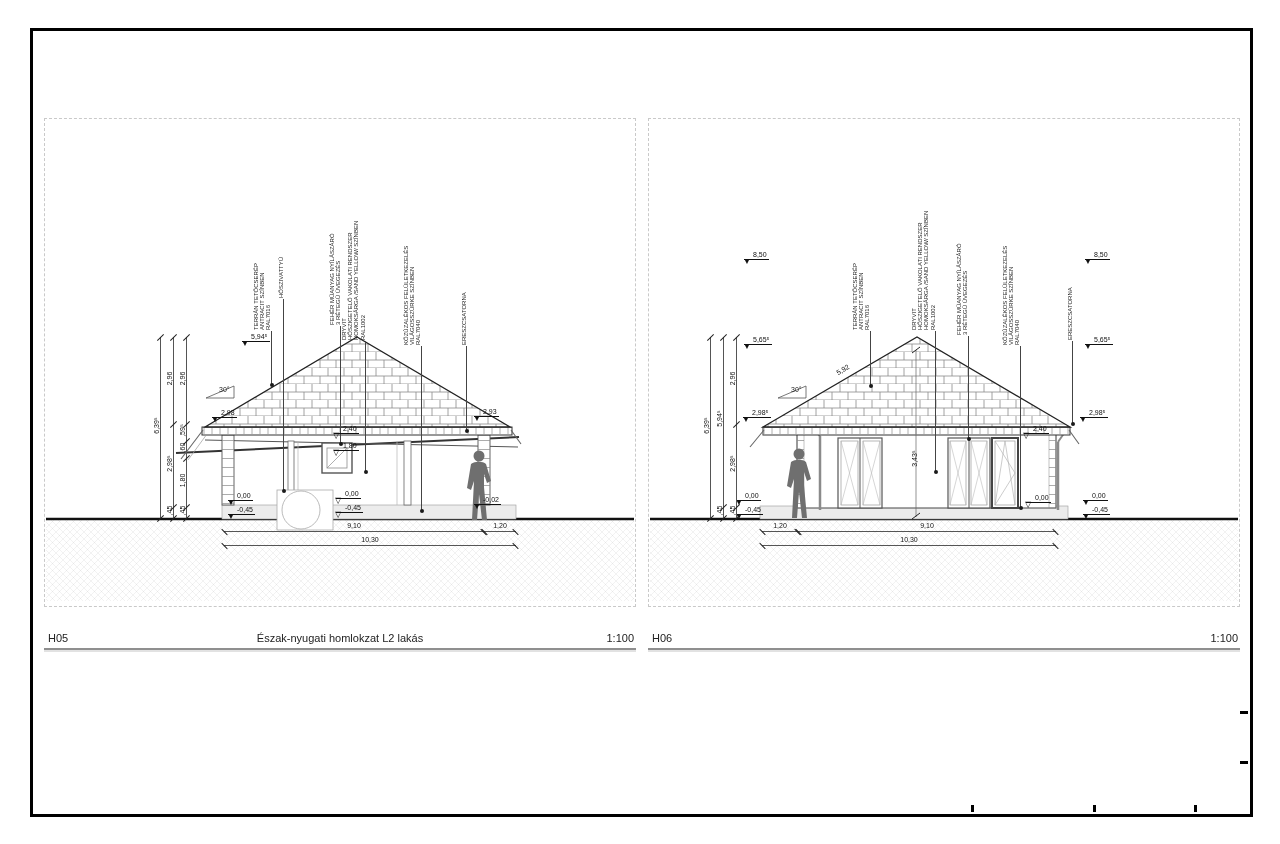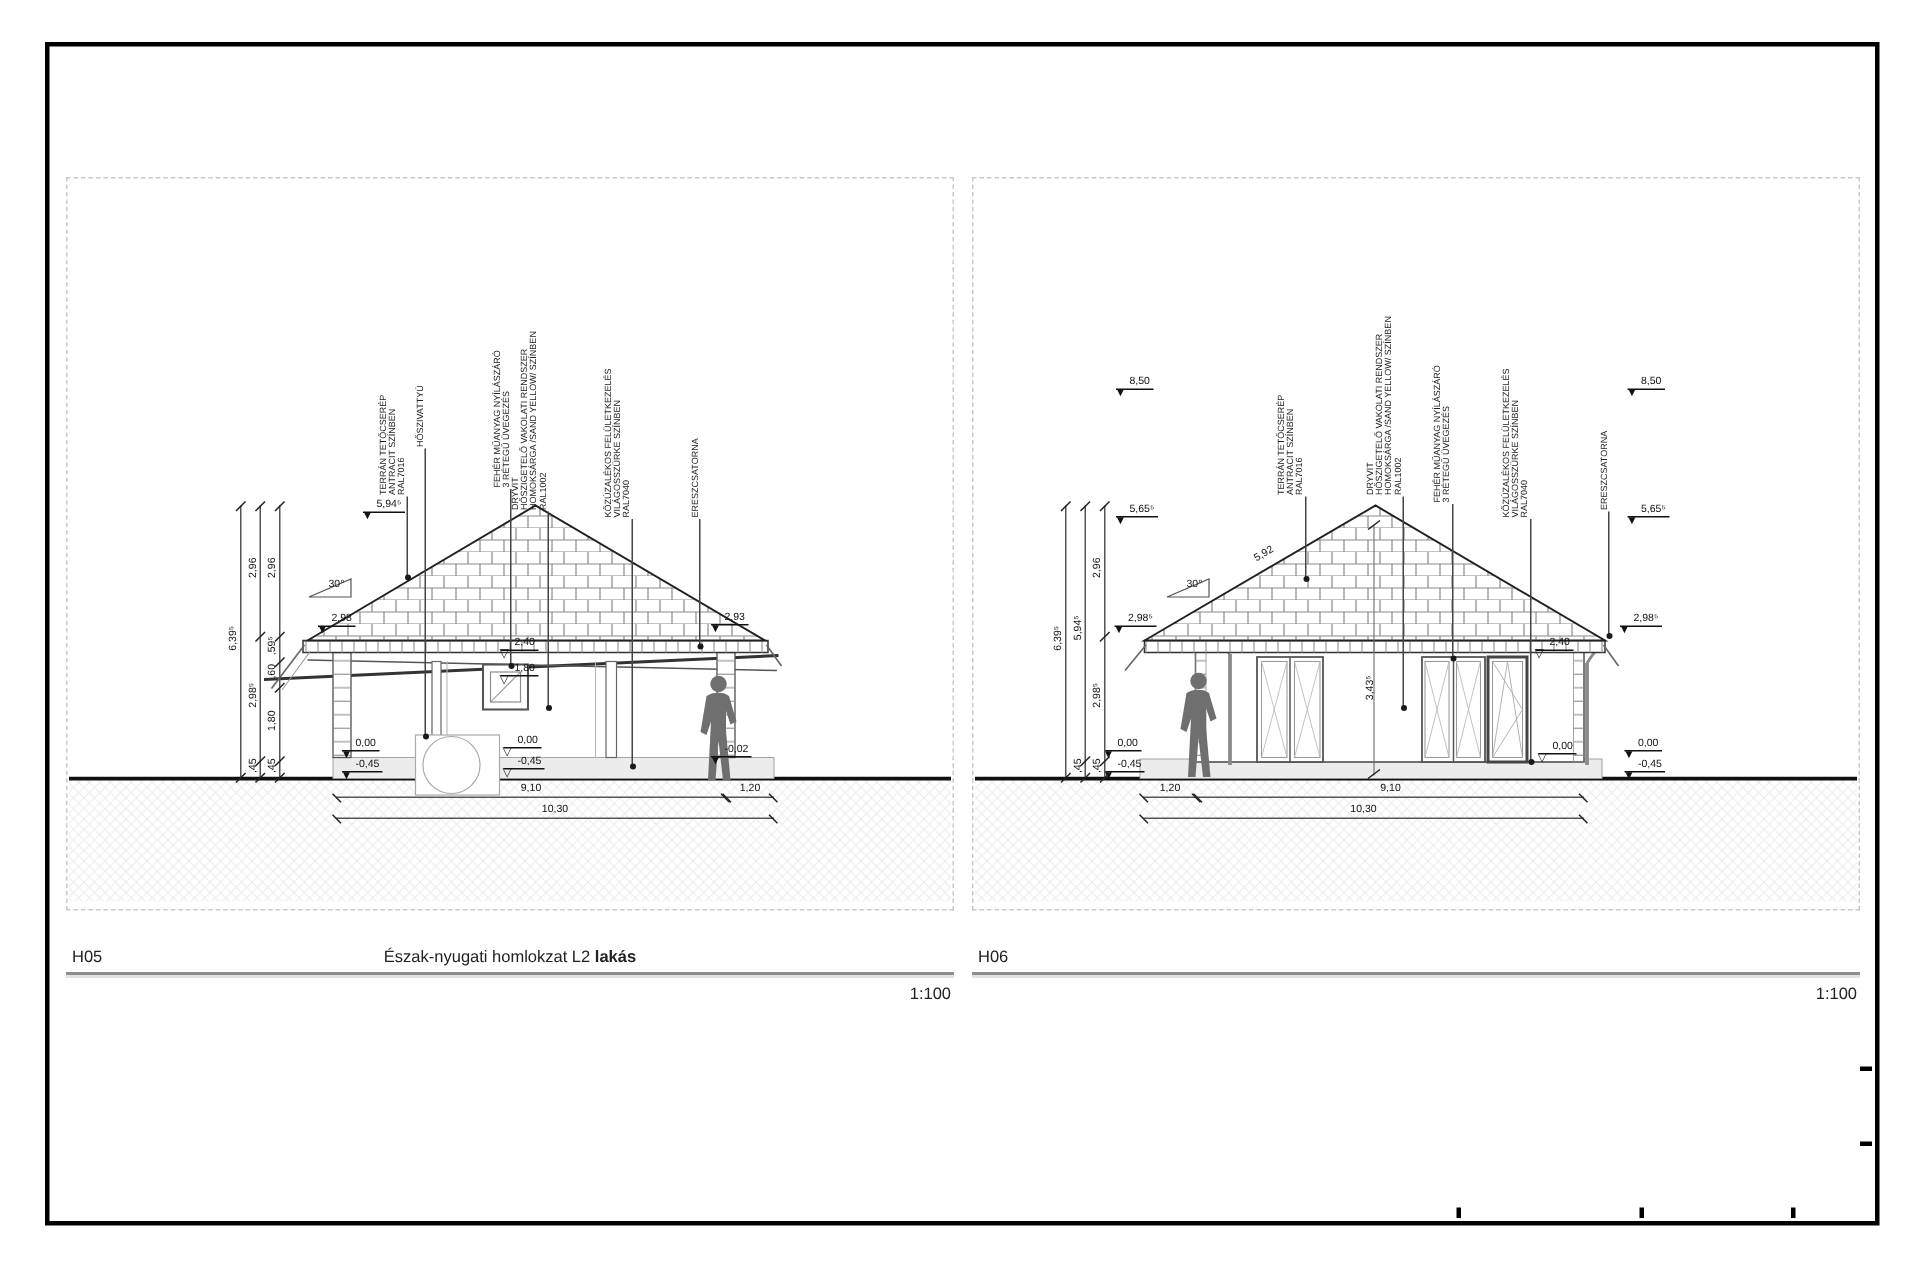--- a/index.html
+++ b/index.html
@@ -30,22 +30,22 @@
   
   .vchain{position:absolute;width:1px;background:#555;}
   .vchain .vt{position:absolute;left:-4px;width:9px;height:1px;background:#222;transform:rotate(-45deg);}
   .vnum{position:absolute;width:34px;text-align:center;font-size:7px;color:#111;transform:rotate(-90deg);white-space:nowrap;}
   .rot31{position:absolute;font-size:7px;color:#111;transform:rotate(-31deg);white-space:nowrap;}
   .deg{position:absolute;font-size:7px;color:#222;}
   
   .trule{position:absolute;height:0;border-top:2px solid #8f8f8f;box-shadow:0 2px 0 #e2e2e2;}
   .tcode{position:absolute;font-size:11px;color:#222;}
   .ttitle{position:absolute;text-align:center;font-size:11px;color:#222;}
-  .ttitle .b{font-weight:bold;}
-  .tscale{position:absolute;text-align:right;font-size:11px;color:#222;margin-top:25px;}
+  .ttitle .b{font-weight:normal;}
+  .tscale{position:absolute;text-align:right;font-size:11px;color:#222;}
 </style>
 </head>
 <body>
 
 <div class="page">
 
   <div class="sheet-border"></div>
   <div class="btick" style="left:971px;top:805px;width:3px;height:7px;"></div>
   <div class="btick" style="left:1093px;top:805px;width:3px;height:7px;"></div>
   <div class="btick" style="left:1194px;top:805px;width:3px;height:7px;"></div>

